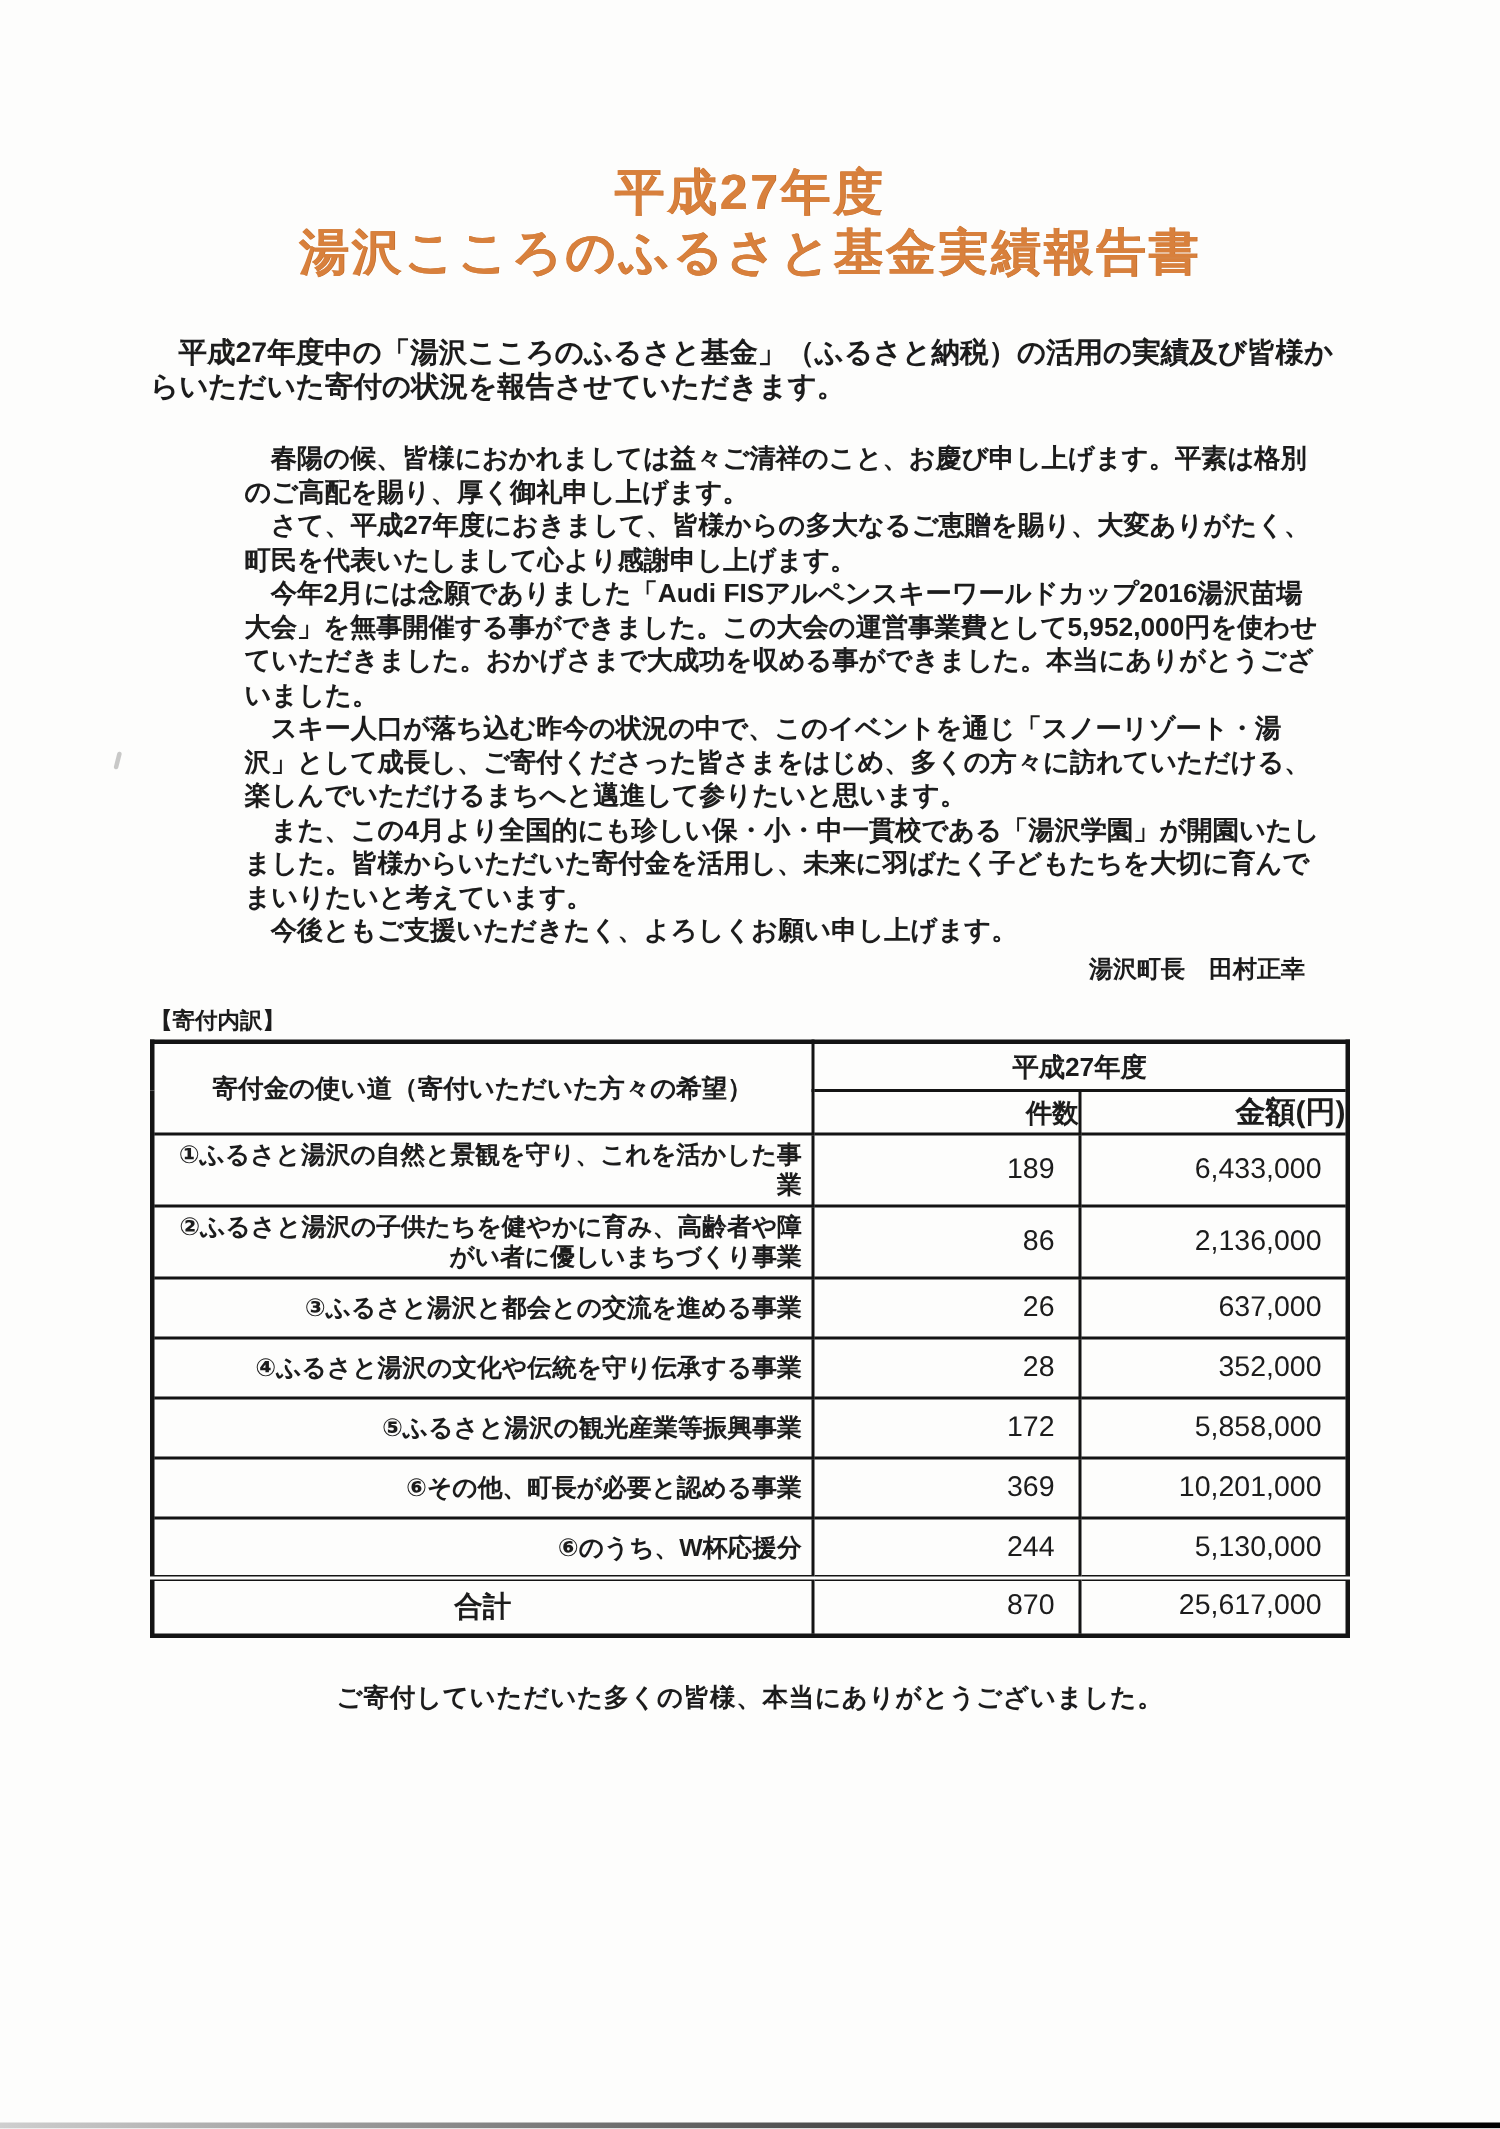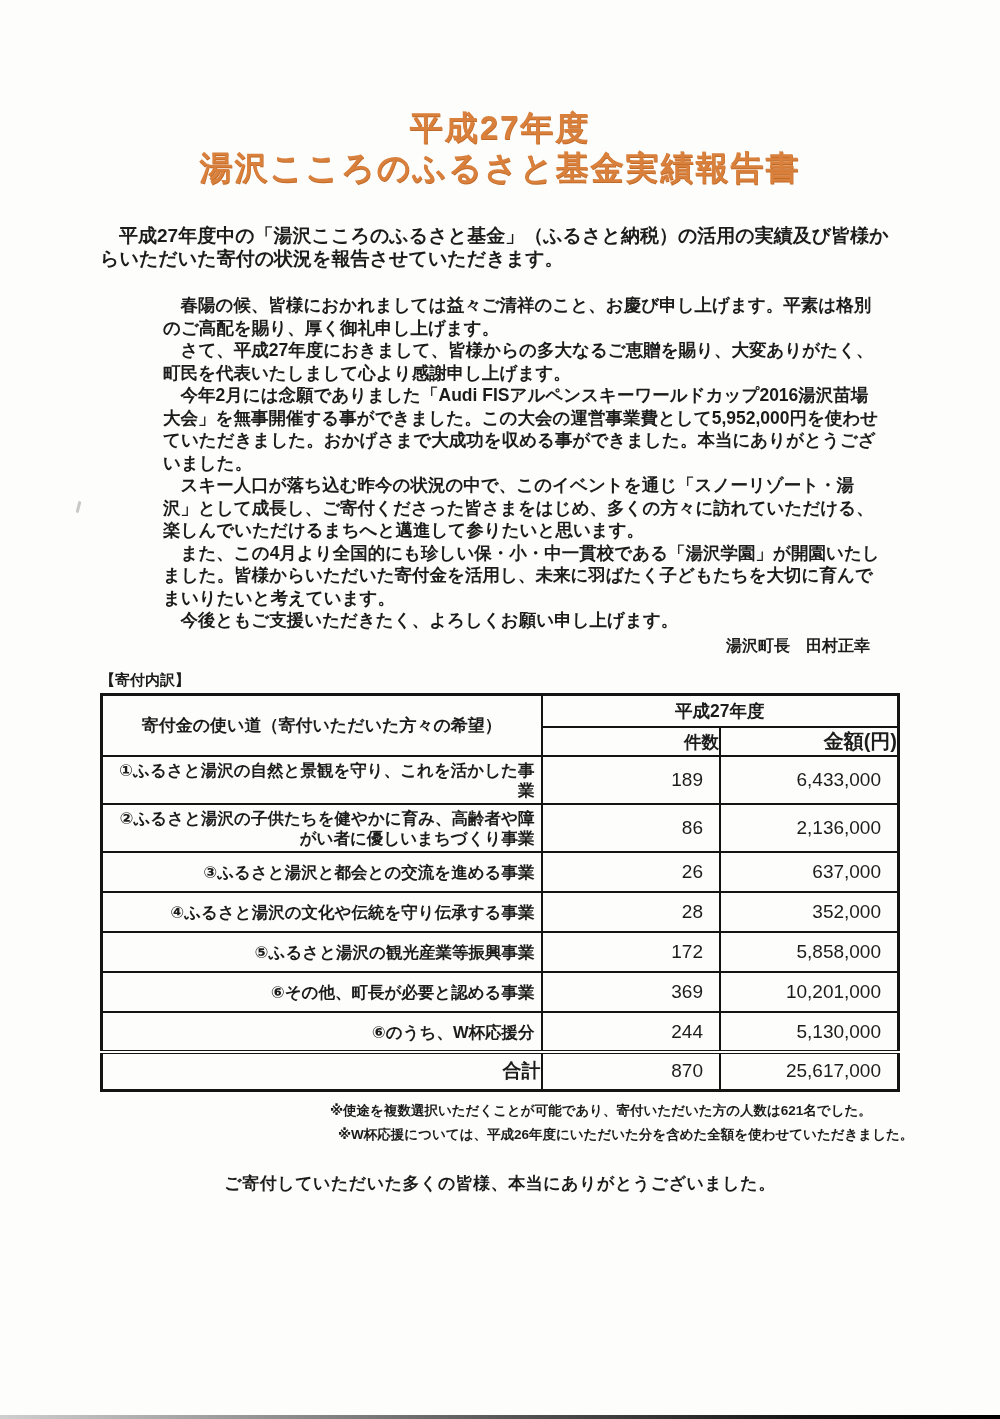--- a/index.html
+++ b/index.html
@@ -40,21 +40,21 @@
                      height:15px; border-bottom:3px solid #141414; }
   td.use-cell { font-size:16.5px; font-weight:bold; text-align:right;
                 padding:3px 6px 3px 8px; line-height:20px; }
   td.count-cell, td.amount-cell { font-size:19px; font-weight:normal;
                 text-align:right; padding-right:16px;
                 font-family:"Liberation Sans","DejaVu Sans",sans-serif; }
   tr.row-single td { height:40px; }
   tr.row-double td { height:48px; }
   tr.sub-row td.use-cell { padding-left:20px; }
   tr.total-row td { border-top:4px double #141414; height:38px; }
-  td.total-label { font-size:19px; font-weight:bold; text-align:right; }
+  td.total-label { font-size:19px; font-weight:bold; text-align:center; }
   
   .notes { margin-top:10px; font-size:13.5px; font-weight:bold; line-height:18px; }
   .note-1 { margin-left:330px; }
   .note-2 { margin-left:338px; margin-top:6px; }
   .closing { margin-top:28px; text-align:center; font-size:17px;
              font-weight:900; letter-spacing:0.5px; }
   
   .scan-speck { position:absolute; left:77px; top:501px; width:3px; height:12px;
                 background:#b5b5b5; border-radius:2px; transform:rotate(14deg);
                 opacity:0.75; }
@@ -133,23 +133,19 @@
         <td class="amount-cell">5,130,000</td>
       </tr>
       <tr class="total-row">
         <td class="total-label">合計</td>
         <td class="count-cell">870</td>
         <td class="amount-cell">25,617,000</td>
       </tr>
     </tbody>
   </table>
 
-  <div class="notes">
-    <div class="note-1">※使途を複数選択いただくことが可能であり、寄付いただいた方の人数は621名でした。</div>
-    <div class="note-2">※W杯応援については、平成26年度にいただいた分を含めた全額を使わせていただきました。</div>
-  </div>
 
   <div class="closing">ご寄付していただいた多くの皆様、本当にありがとうございました。</div>
 
   <div class="scan-speck"></div>
   <div class="scan-edge"></div>
 
 </div>
 
 </body></html>

